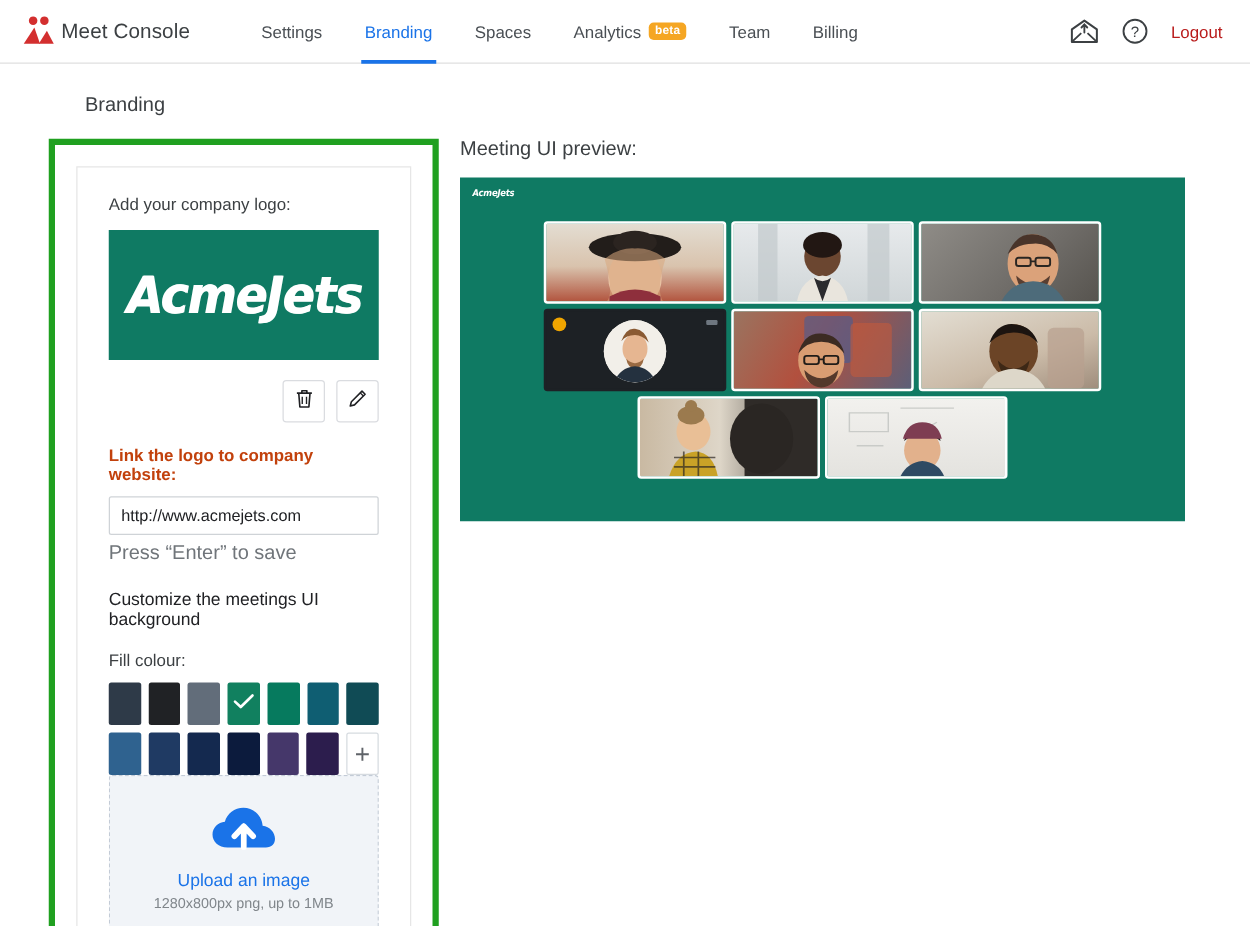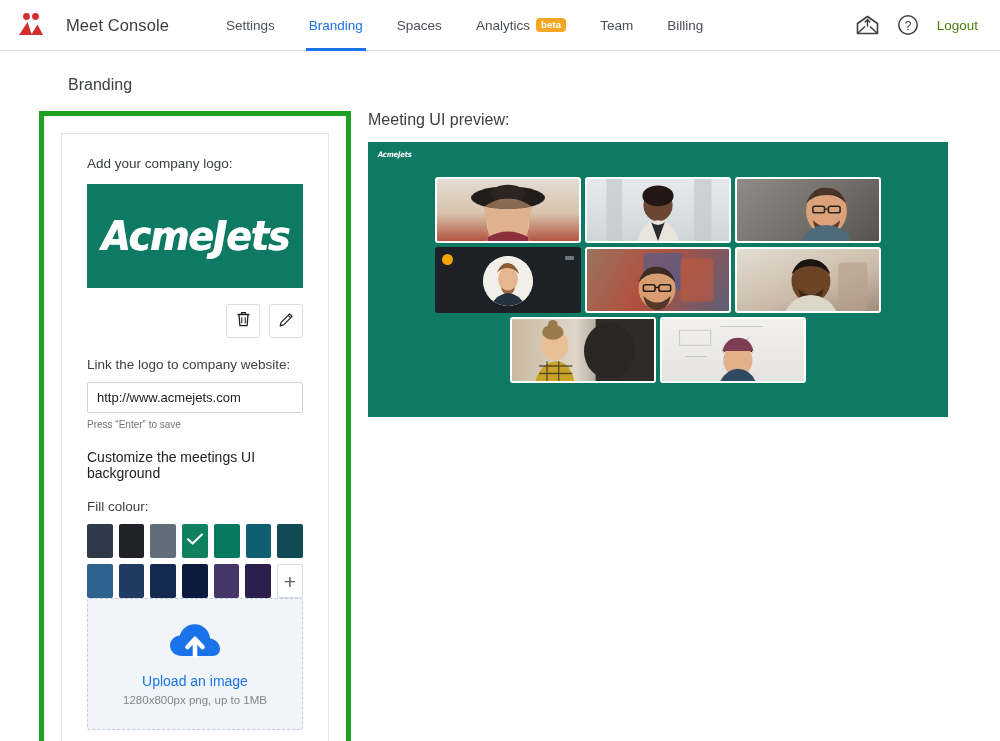--- a/index.html
+++ b/index.html
@@ -12,21 +12,21 @@
   }
 
   
   .header {
     height: 51px;
     border-bottom: 1px solid #e0e0e0;
     display: flex; align-items: center;
     padding: 0 18px 0 16px;
     position: relative;
   }
-  .brand { display: flex; align-items: center; gap: 20px; }
+  .brand { display: flex; align-items: center; gap: 3px; }
   .brand-mark { width: 30px; height: 28px; position: relative; }
   .brand-title { font-size: 16.5px; color: #3c4043; letter-spacing: .1px; }
 
   .nav { display: flex; align-items: center; margin-left: 40px; height: 51px; }
   .nav-item {
     font-size: 13.5px; color: #4a4f54;
     padding: 12px 17px; height: 51px;
     display: flex; align-items: center; gap: 6px;
     cursor: pointer; position: relative;
     white-space: nowrap;
@@ -40,21 +40,21 @@
     background: #f5a623; color: #fff; font-size: 9.5px; font-weight: bold;
     border-radius: 4px; padding: 2px 5px 2.5px; line-height: 1;
     letter-spacing: .2px;
   }
 
   .header-right {
     margin-left: auto; display: flex; align-items: center; gap: 18px;
     padding-right: 4px;
   }
   .icon-btn { cursor: pointer; display: flex; align-items: center; }
-  .logout-link { font-size: 13.5px; color: #4d7c0f; cursor: pointer; }
+  .logout-link { font-size: 13.5px; color: #b91c1c; cursor: pointer; }
 
   
   .page-title {
     font-size: 16px; color: #3c4043;
     padding: 25px 0 0 68px;
   }
 
   .content { display: flex; padding: 17px 0 0 39px; gap: 0; }
 
   
@@ -86,29 +86,29 @@
     text-shadow: 1px 0 0 #fff;
   }
 
   .logo-actions { display: flex; justify-content: flex-end; gap: 9px; margin-top: 16px; }
   .sq-btn {
     width: 34px; height: 34px; border: 1px solid #dadce0; border-radius: 3px;
     background: #fff; display: flex; align-items: center; justify-content: center;
     cursor: pointer;
   }
 
-  .link-label { font-size: 13.5px; color: #404040; margin: 19px 0 10px; }
+  .link-label { font-size: 13.5px; color: #c2410c; margin: 19px 0 10px; font-weight: bold; }
   .url-input {
     width: 100%; height: 31px;
     border: 1px solid #cfd3d7; border-radius: 2px;
     font-family: "Liberation Sans", sans-serif;
     font-size: 13px; color: #202124;
     padding: 0 9px; background: #fff; outline: none;
   }
-  .hint { font-size: 10px; color: #70757a; margin-top: 6px; }
+  .hint { font-size: 16px; color: #70757a; margin-top: 6px; }
 
   .section-head { font-size: 14px; color: #202124; margin: 19px 0 0; }
   .fill-label { font-size: 13.5px; color: #3c4043; margin: 18px 0 10px; }
 
   .swatch-grid { display: flex; flex-direction: column; gap: 6px; }
   .swatch-row { display: flex; gap: 6px; }
   .swatch {
     width: 34px; height: 34px; border-radius: 2px; cursor: pointer;
     display: flex; align-items: center; justify-content: center;
   }

